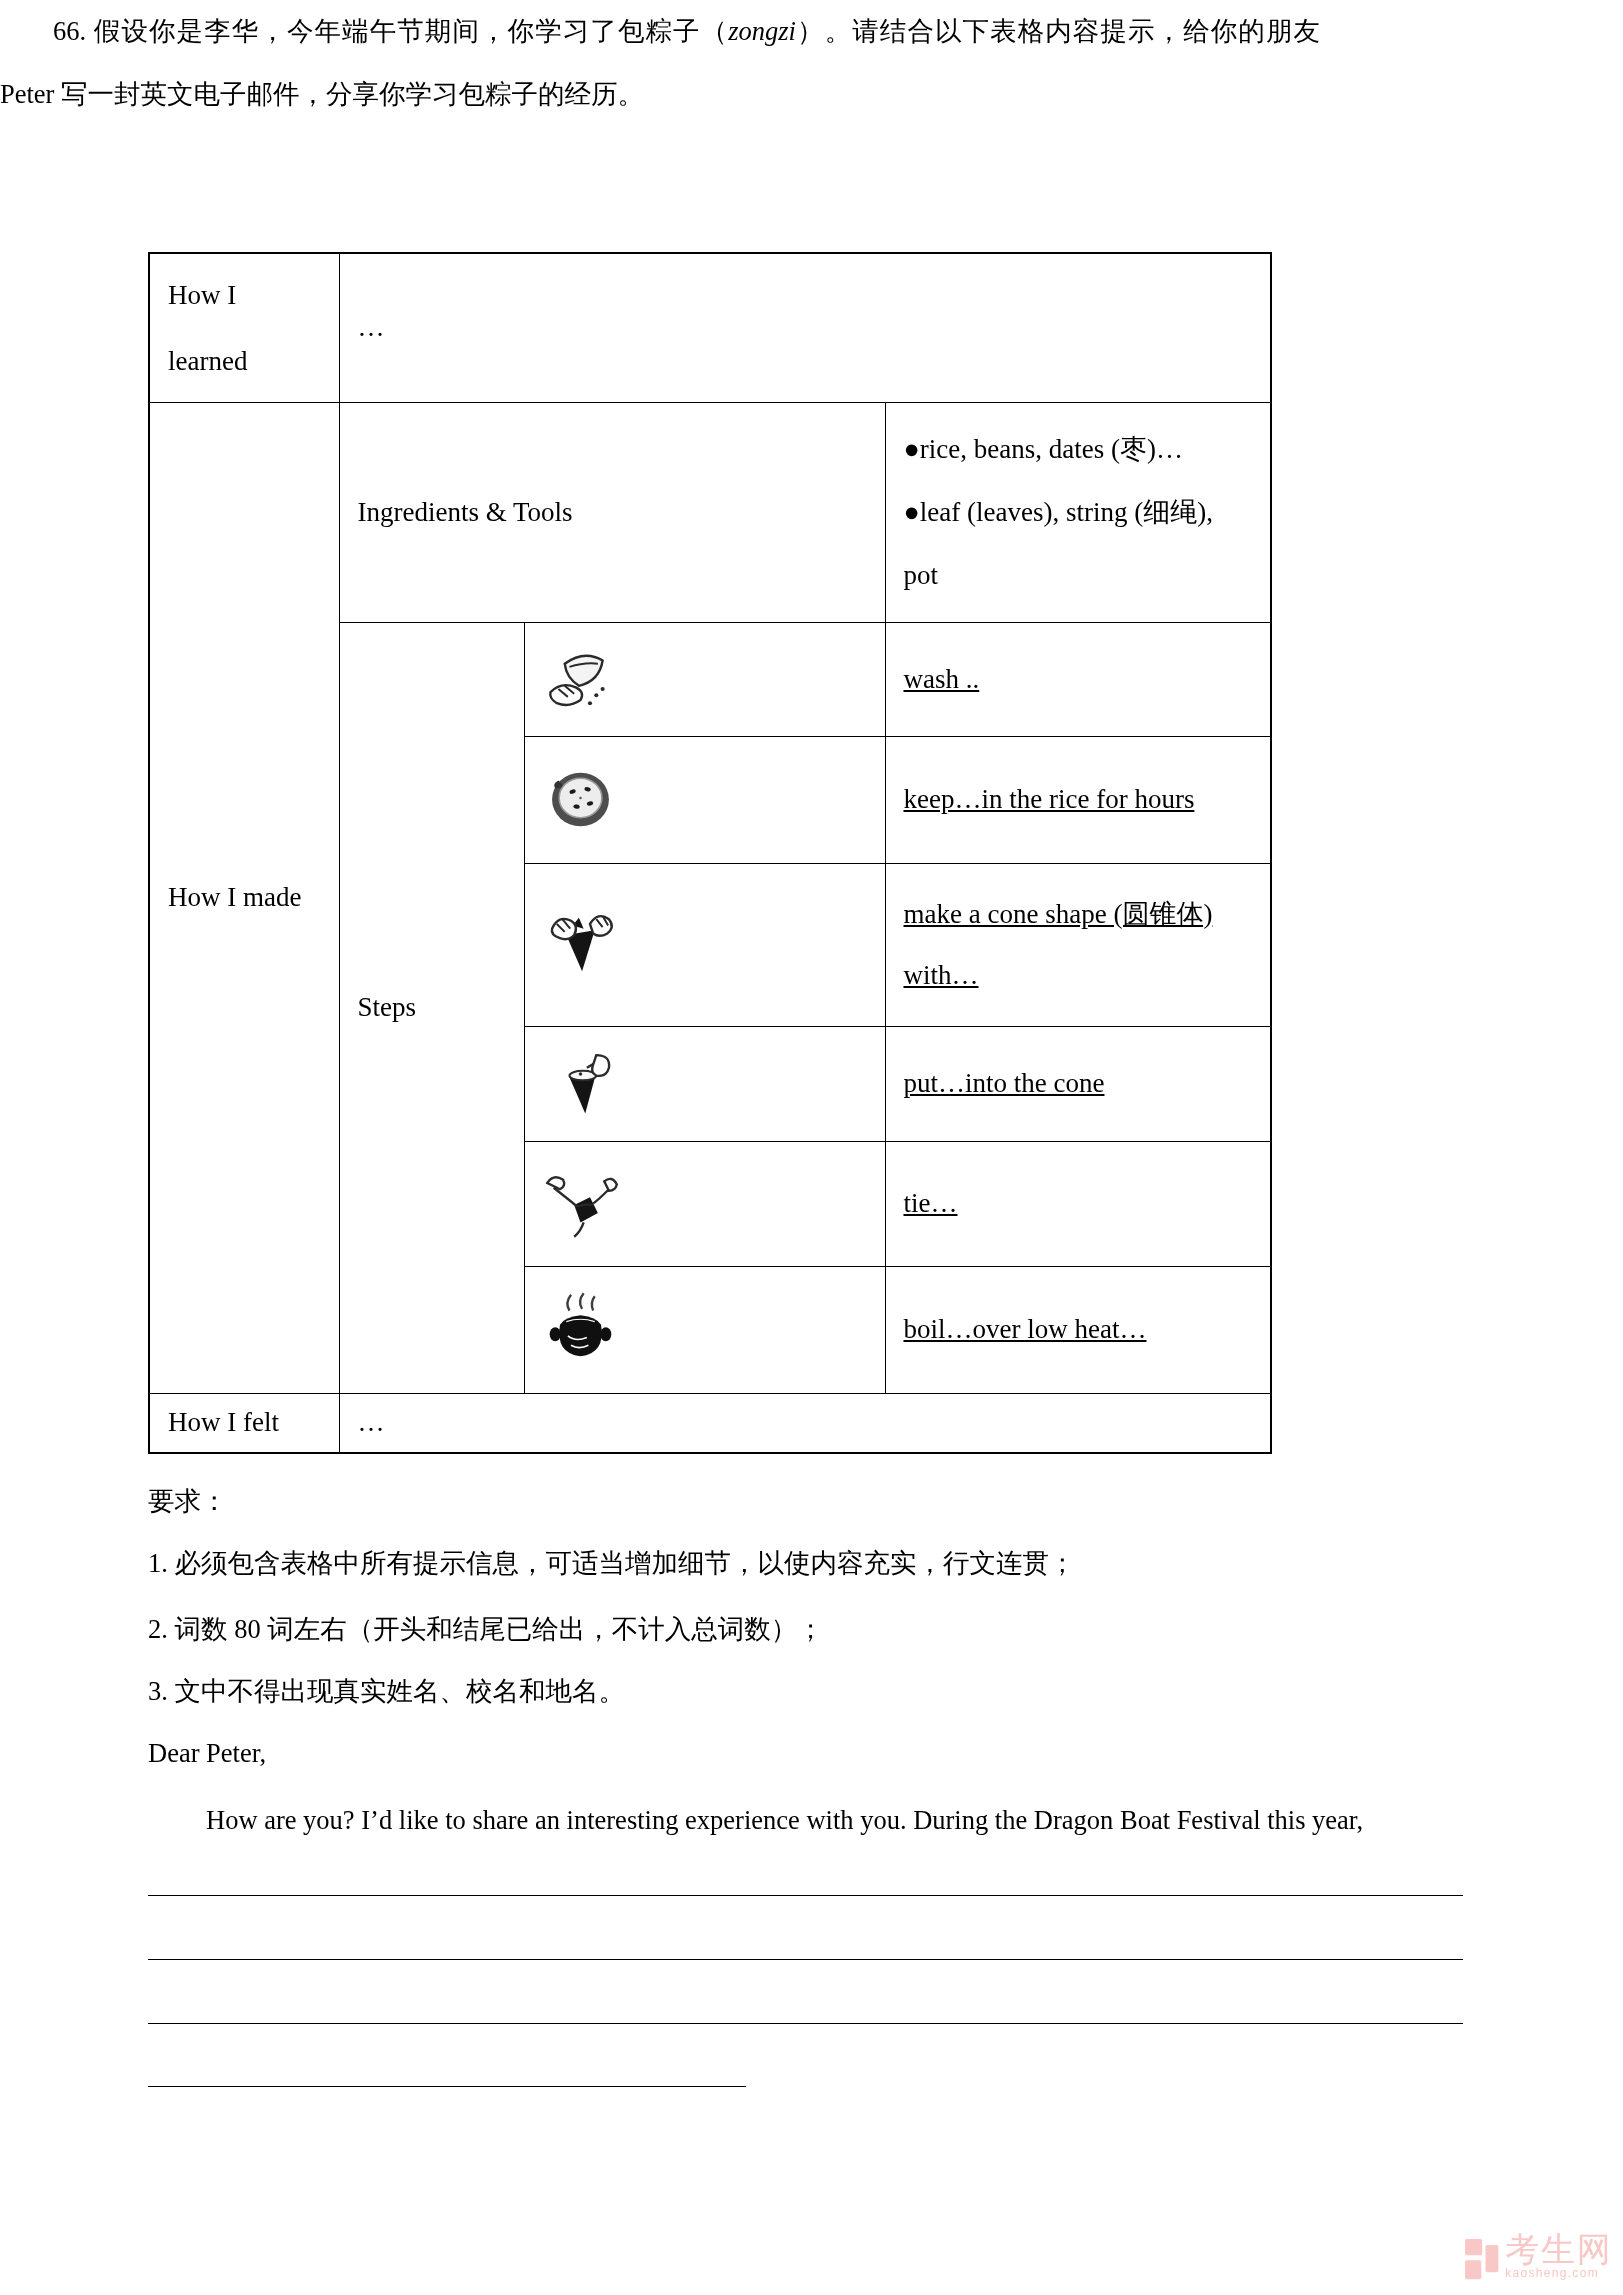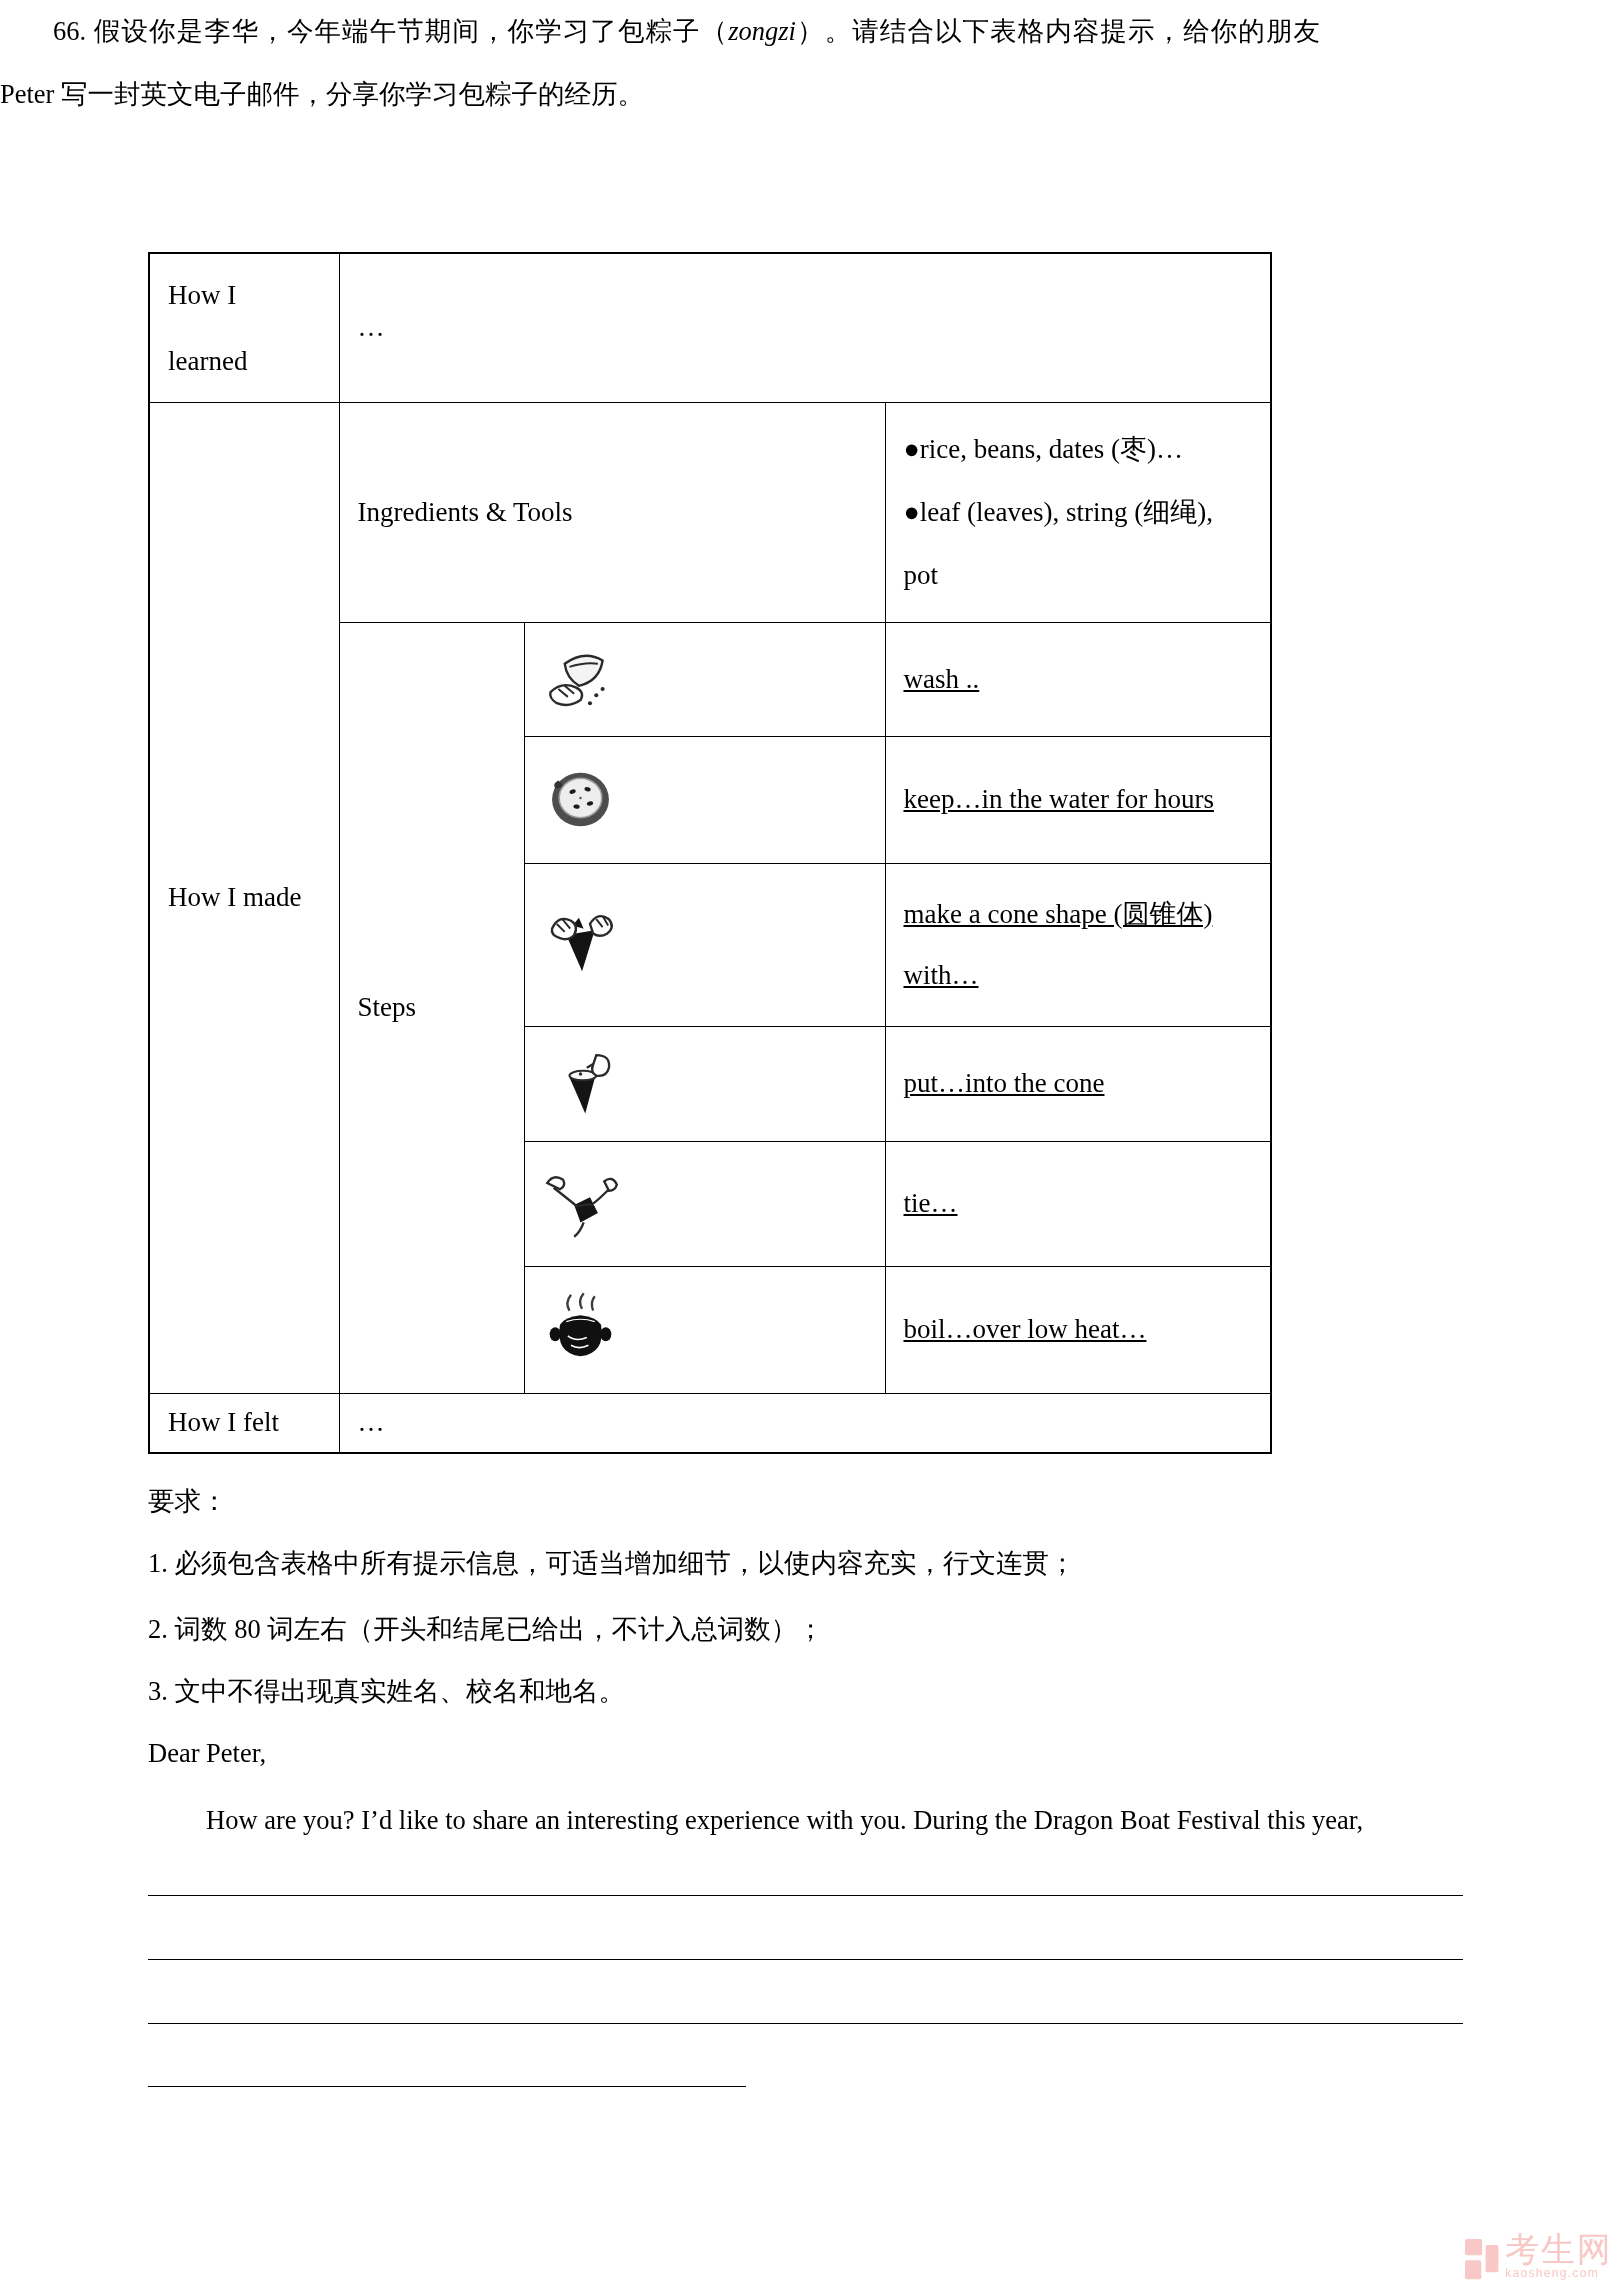--- a/index.html
+++ b/index.html
@@ -126,21 +126,21 @@
         <ellipse cx="50" cy="50" rx="36" ry="34" fill="#4d4d4d"></ellipse>
         <path d="M18 36 Q14 30 22 26 L30 34 Z" fill="#333333"></path>
         <ellipse cx="50" cy="48" rx="27" ry="25" fill="#ededed" stroke="#9a9a9a" stroke-width="2"></ellipse>
         <ellipse cx="40" cy="40" rx="4" ry="2.6" fill="#1c1c1c" transform="rotate(-20 40 40)"></ellipse>
         <ellipse cx="59" cy="37" rx="4" ry="2.6" fill="#1c1c1c" transform="rotate(15 59 37)"></ellipse>
         <ellipse cx="45" cy="59" rx="4" ry="2.6" fill="#1c1c1c" transform="rotate(10 45 59)"></ellipse>
         <ellipse cx="62" cy="55" rx="4" ry="2.6" fill="#1c1c1c" transform="rotate(-15 62 55)"></ellipse>
         <circle cx="50" cy="48" r="1.6" fill="#555555"></circle>
       </svg>
     </td>
-    <td class="step-text">keep…in the water for hours</td>
+    <td class="step-text">keep…in the rice for hours</td>
   </tr>
 
   <tr style="height:163px">
     <td class="step-icon-cell">
       <svg width="81" height="79" viewBox="0 0 100 100">
         <path d="M32 38 L68 32 L52 84 Z" fill="#141414"></path>
         <path d="M40 26 L48 16 L54 30 Z" fill="#141414"></path>
         <path d="M14 30 Q22 12 38 20 Q48 26 42 38 Q34 46 24 42 Q12 38 14 30 Z" fill="#ffffff" stroke="#2a2a2a" stroke-width="3"></path>
         <path d="M20 24 L30 34 M27 18 L37 30" fill="none" stroke="#2a2a2a" stroke-width="2.5"></path>
         <path d="M62 24 Q72 8 86 18 Q94 28 84 36 Q74 42 66 36 Z" fill="#ffffff" stroke="#2a2a2a" stroke-width="3"></path>

